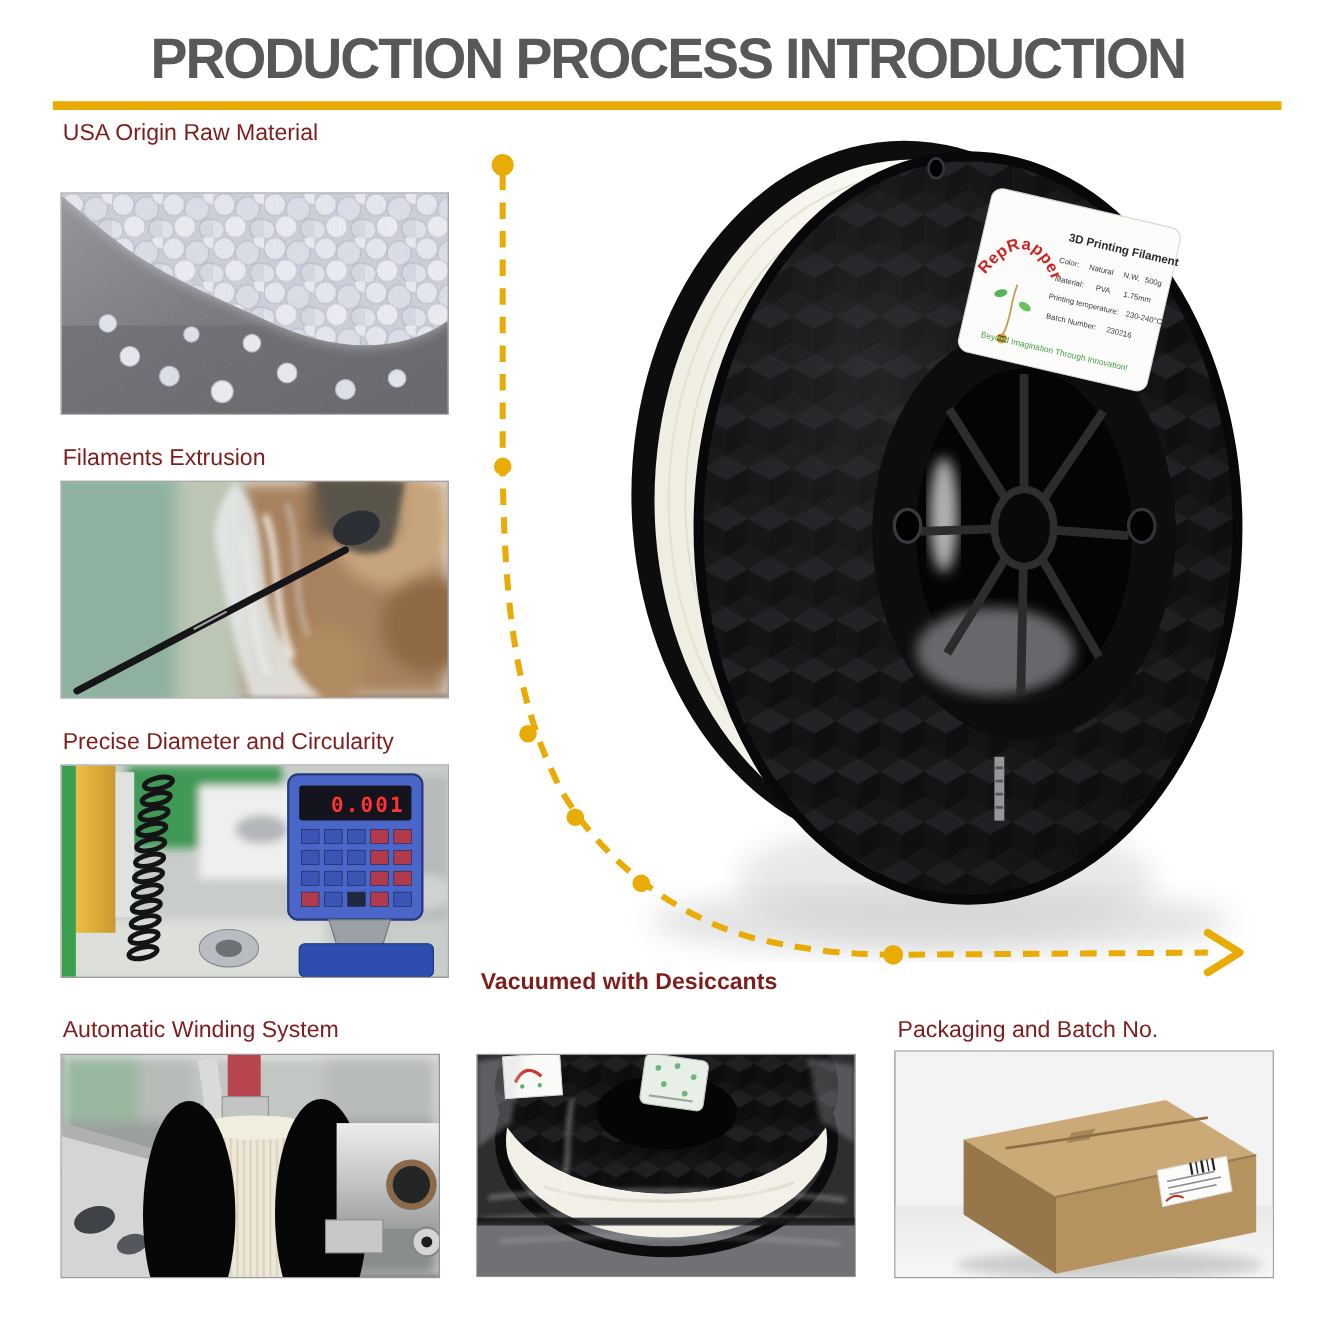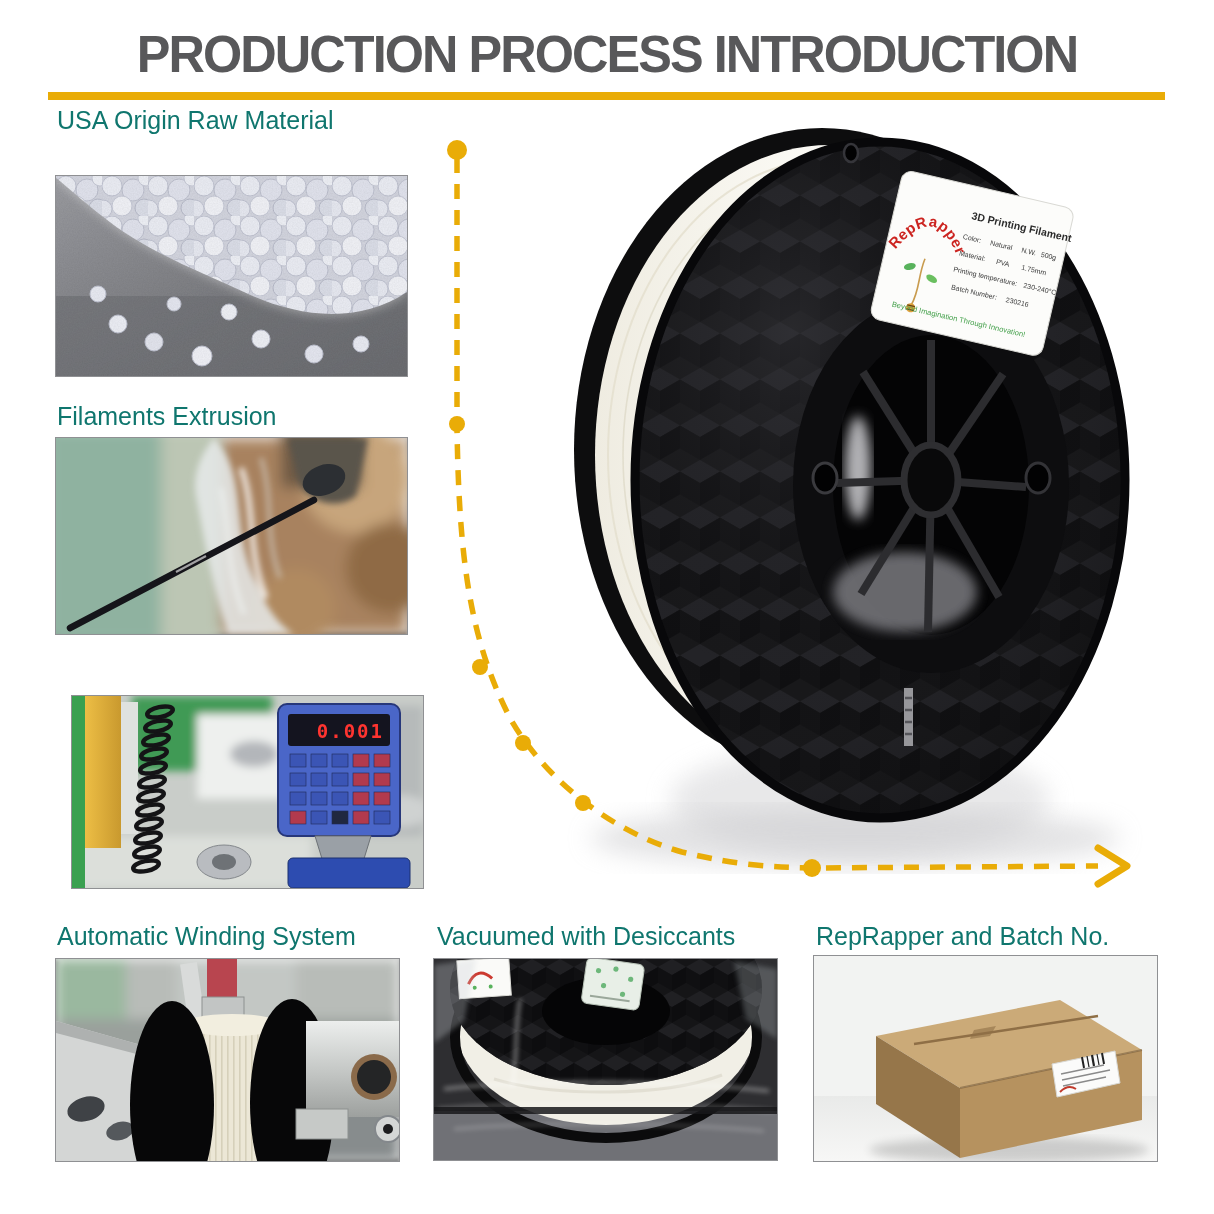--- a/index.html
+++ b/index.html
@@ -2,21 +2,21 @@
 <html><head>
 <meta charset="utf-8">
 <style>
   html,body{margin:0;padding:0;background:#ffffff;}
   #canvas{position:relative;width:1214px;height:1214px;background:#fff;overflow:hidden;
           font-family:"Liberation Sans","DejaVu Sans",sans-serif;}
   .page-title{position:absolute;top:24px;left:0;width:1214px;text-align:center;
               font-size:52px;font-weight:bold;letter-spacing:-2px;color:#58585a;
               transform:scaleX(.97);white-space:nowrap;}
   .gold-rule{position:absolute;left:48px;top:92px;width:1117px;height:8px;background:#E9AC07;}
-  .step-label{position:absolute;color:#0f766e;font-size:25px;line-height:33px;white-space:nowrap;}
+  .step-label{position:absolute;color:#7f1d1d;font-size:21px;line-height:33px;white-space:nowrap;}
   .photo{position:absolute;border:1px solid #8f9093;box-sizing:border-box;
          box-shadow:inset 0 2px 3px rgba(255,255,255,.55), inset 0 -3px 5px rgba(0,0,0,.45),
                     inset 3px 0 4px rgba(0,0,0,.25);}
   .photo svg{display:block;}
   #art{position:absolute;left:0;top:0;z-index:0;}
   .layer{position:absolute;z-index:1;}
 </style>
 </head>
 <body>
 
@@ -146,23 +146,24 @@
     </g>
   </svg>
 
   <div class="page-title layer">PRODUCTION PROCESS INTRODUCTION</div>
   <div class="gold-rule layer"></div>
 
   <div class="step-label layer" style="left:57px;top:104px;">
     <div>USA Origin Raw Material</div>
   </div>
   <div class="step-label layer" style="left:57px;top:400px;text-align:center;">Filaments Extrusion</div>
+  <div class="step-label layer" style="left:57px;top:658px;">Precise Diameter and Circularity</div>
   <div class="step-label layer" style="left:57px;top:920px;">Automatic Winding System</div>
-  <div class="step-label layer" style="left:437px;top:920px;">Vacuumed with Desiccants</div>
-  <div class="step-label layer" style="left:816px;top:920px;">RepRapper and Batch No.</div>
+  <div class="step-label layer" style="left:437px;top:876px;font-weight:bold;">Vacuumed with Desiccants</div>
+  <div class="step-label layer" style="left:816px;top:920px;">Packaging and Batch No.</div>
 
   <div class="photo layer" style="left:55px;top:175px;width:353px;height:202px;">
     <svg width="351" height="200" viewBox="0 0 351 200">
       <defs>
         <linearGradient id="p1bg" x1="0" y1="0" x2="1" y2="1">
           <stop offset="0" stop-color="#9b9ca1"></stop>
             <stop offset="1" stop-color="#626367"></stop>
         </linearGradient>
         <pattern id="pel" width="46" height="40" patternUnits="userSpaceOnUse">
           <rect width="46" height="40" fill="#d4d6e0"></rect>
@@ -231,21 +232,21 @@
       </g>
       <g>
         <path d="M232,0 H312 L300,58 C278,74 250,62 242,42 Z" fill="#5a544c" filter="url(#p2b2)"></path>
         <ellipse cx="268" cy="42" rx="22" ry="15" fill="#2c2f33" transform="rotate(-20 268 42)"></ellipse>
       </g>
       <line x1="14" y1="190" x2="258" y2="62" stroke="#15151a" stroke-width="6.5" stroke-linecap="round"></line>
       <path d="M120 134 L150 118" stroke="#ffffff" stroke-width="2" opacity=".6"></path>
     </svg>
   </div>
 
-  <div class="photo layer" style="left:55px;top:695px;width:353px;height:194px;margin-left:16px;">
+  <div class="photo layer" style="left:55px;top:695px;width:353px;height:194px;">
     <svg width="351" height="192" viewBox="0 0 351 192">
       <defs>
           <filter id="p3b">
             <feGaussianBlur stdDeviation="4"></feGaussianBlur>
           </filter>
         <linearGradient id="p3yellow" x1="0" y1="0" x2="1" y2="0">
           <stop offset="0" stop-color="#edbe45"></stop>
             <stop offset="1" stop-color="#c9992e"></stop>
           </linearGradient>
         <linearGradient id="p3metal" x1="0" y1="0" x2="0" y2="1">

